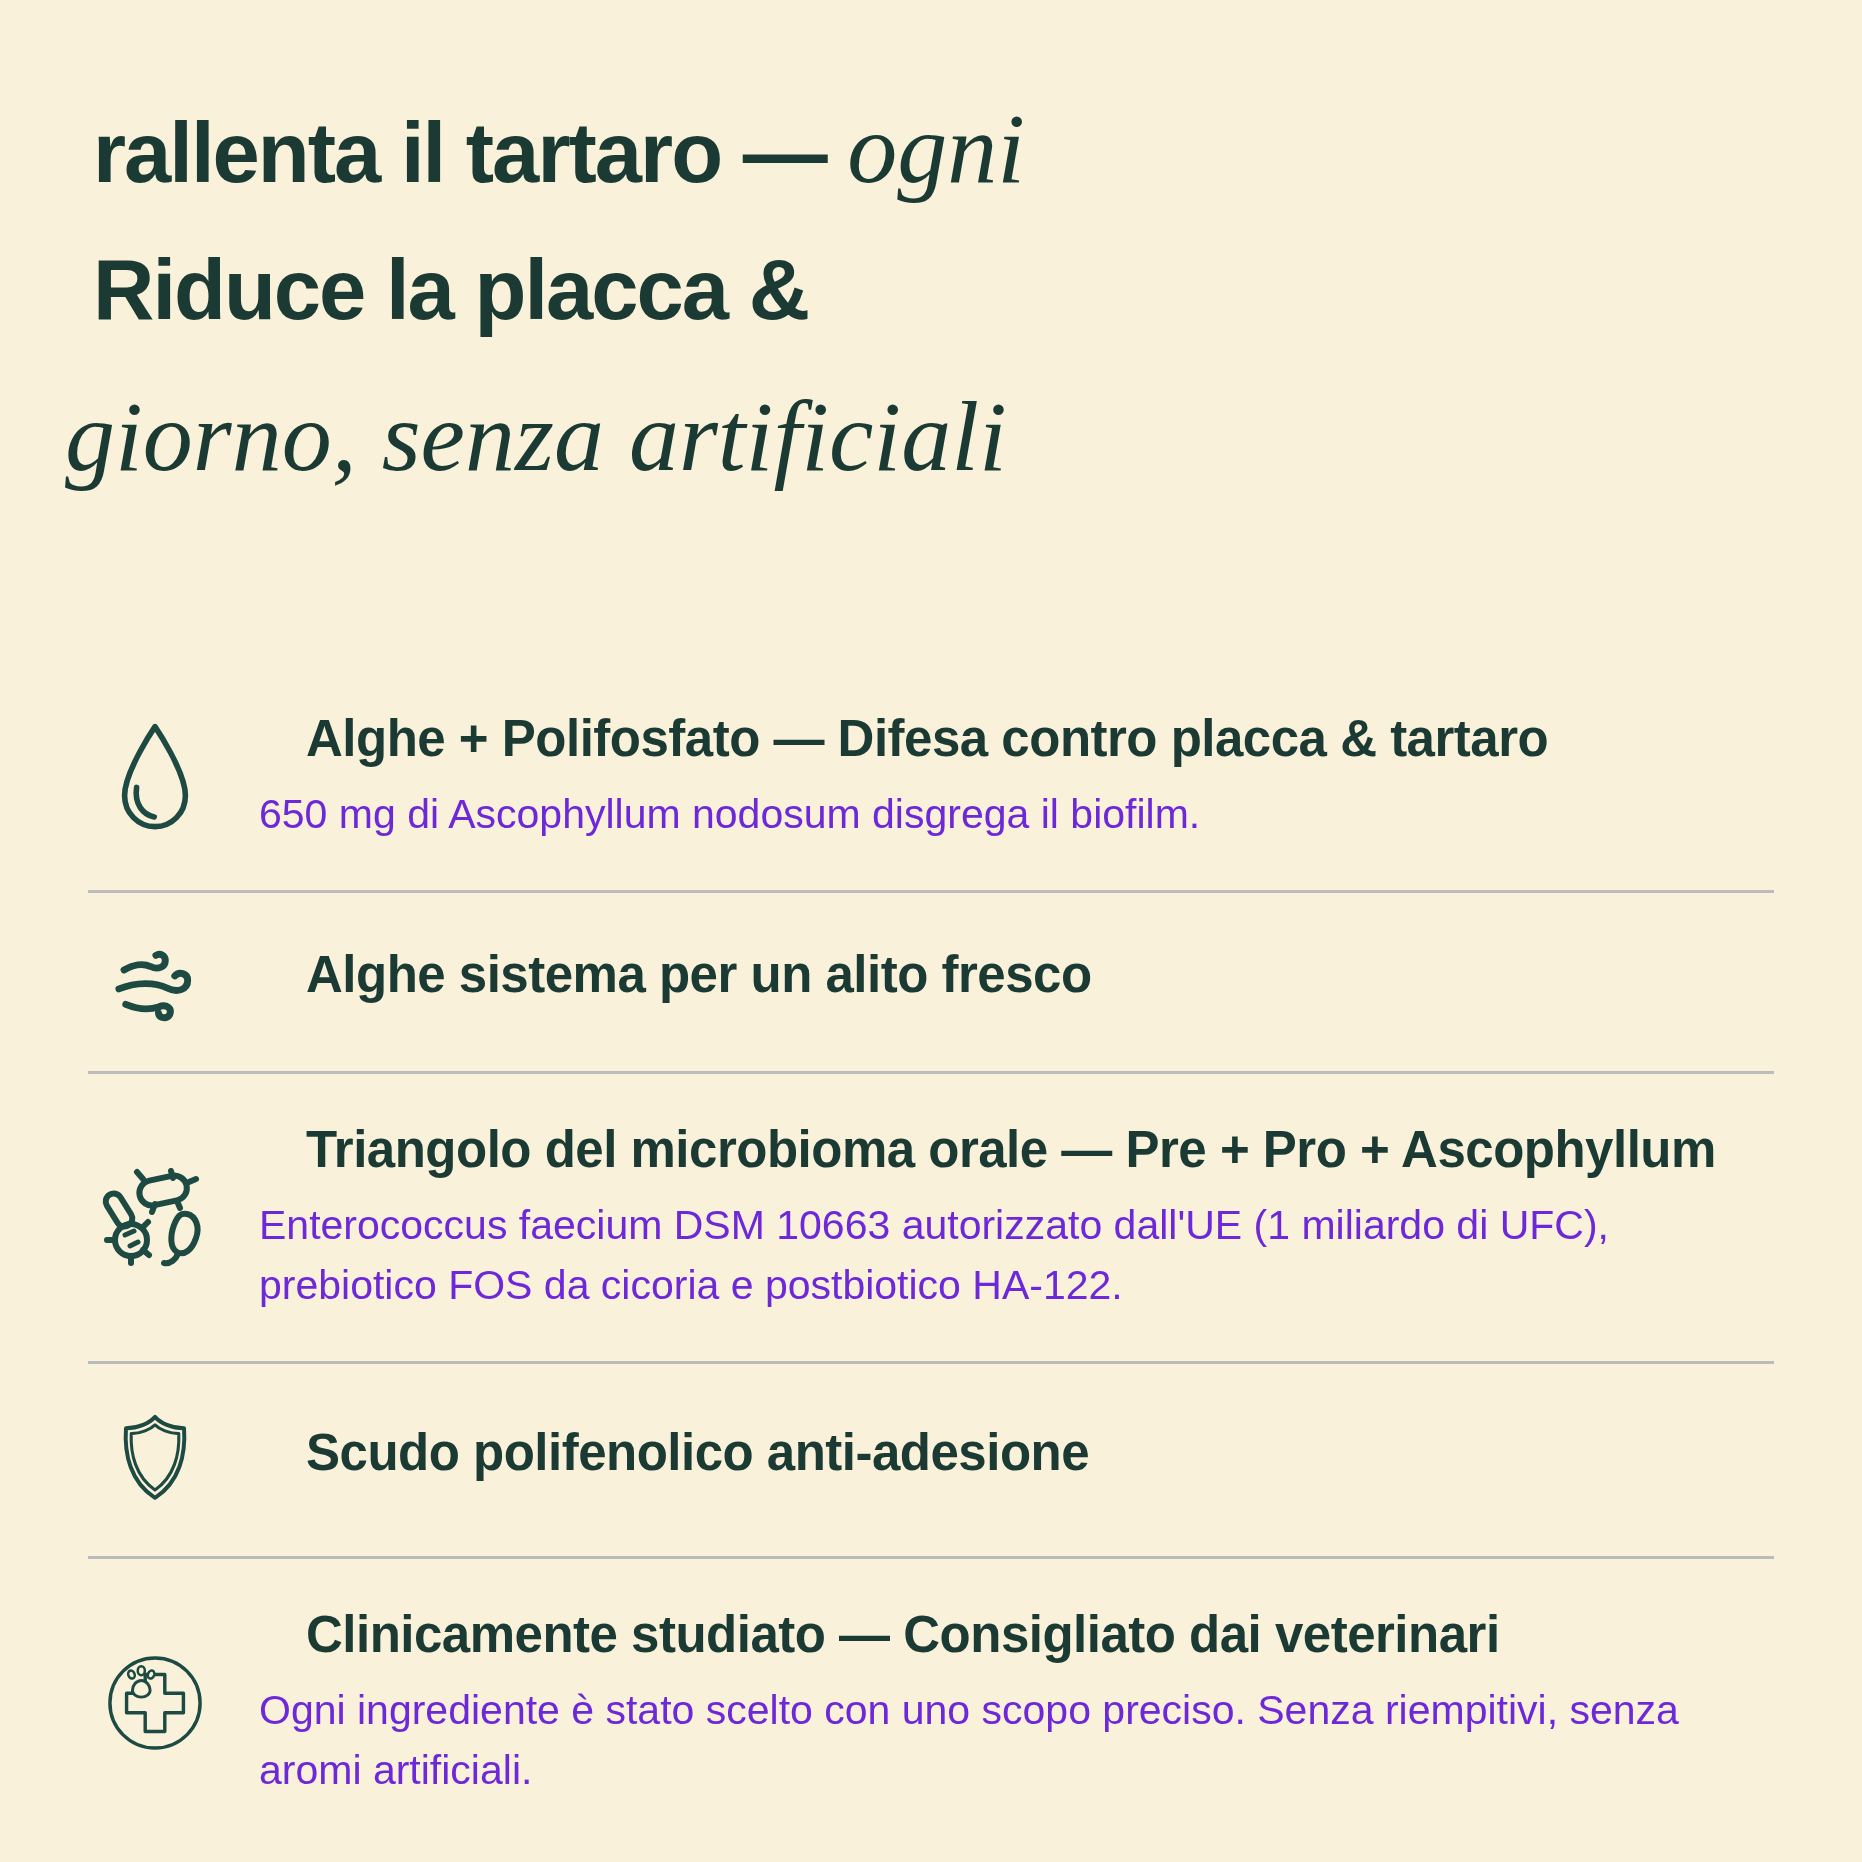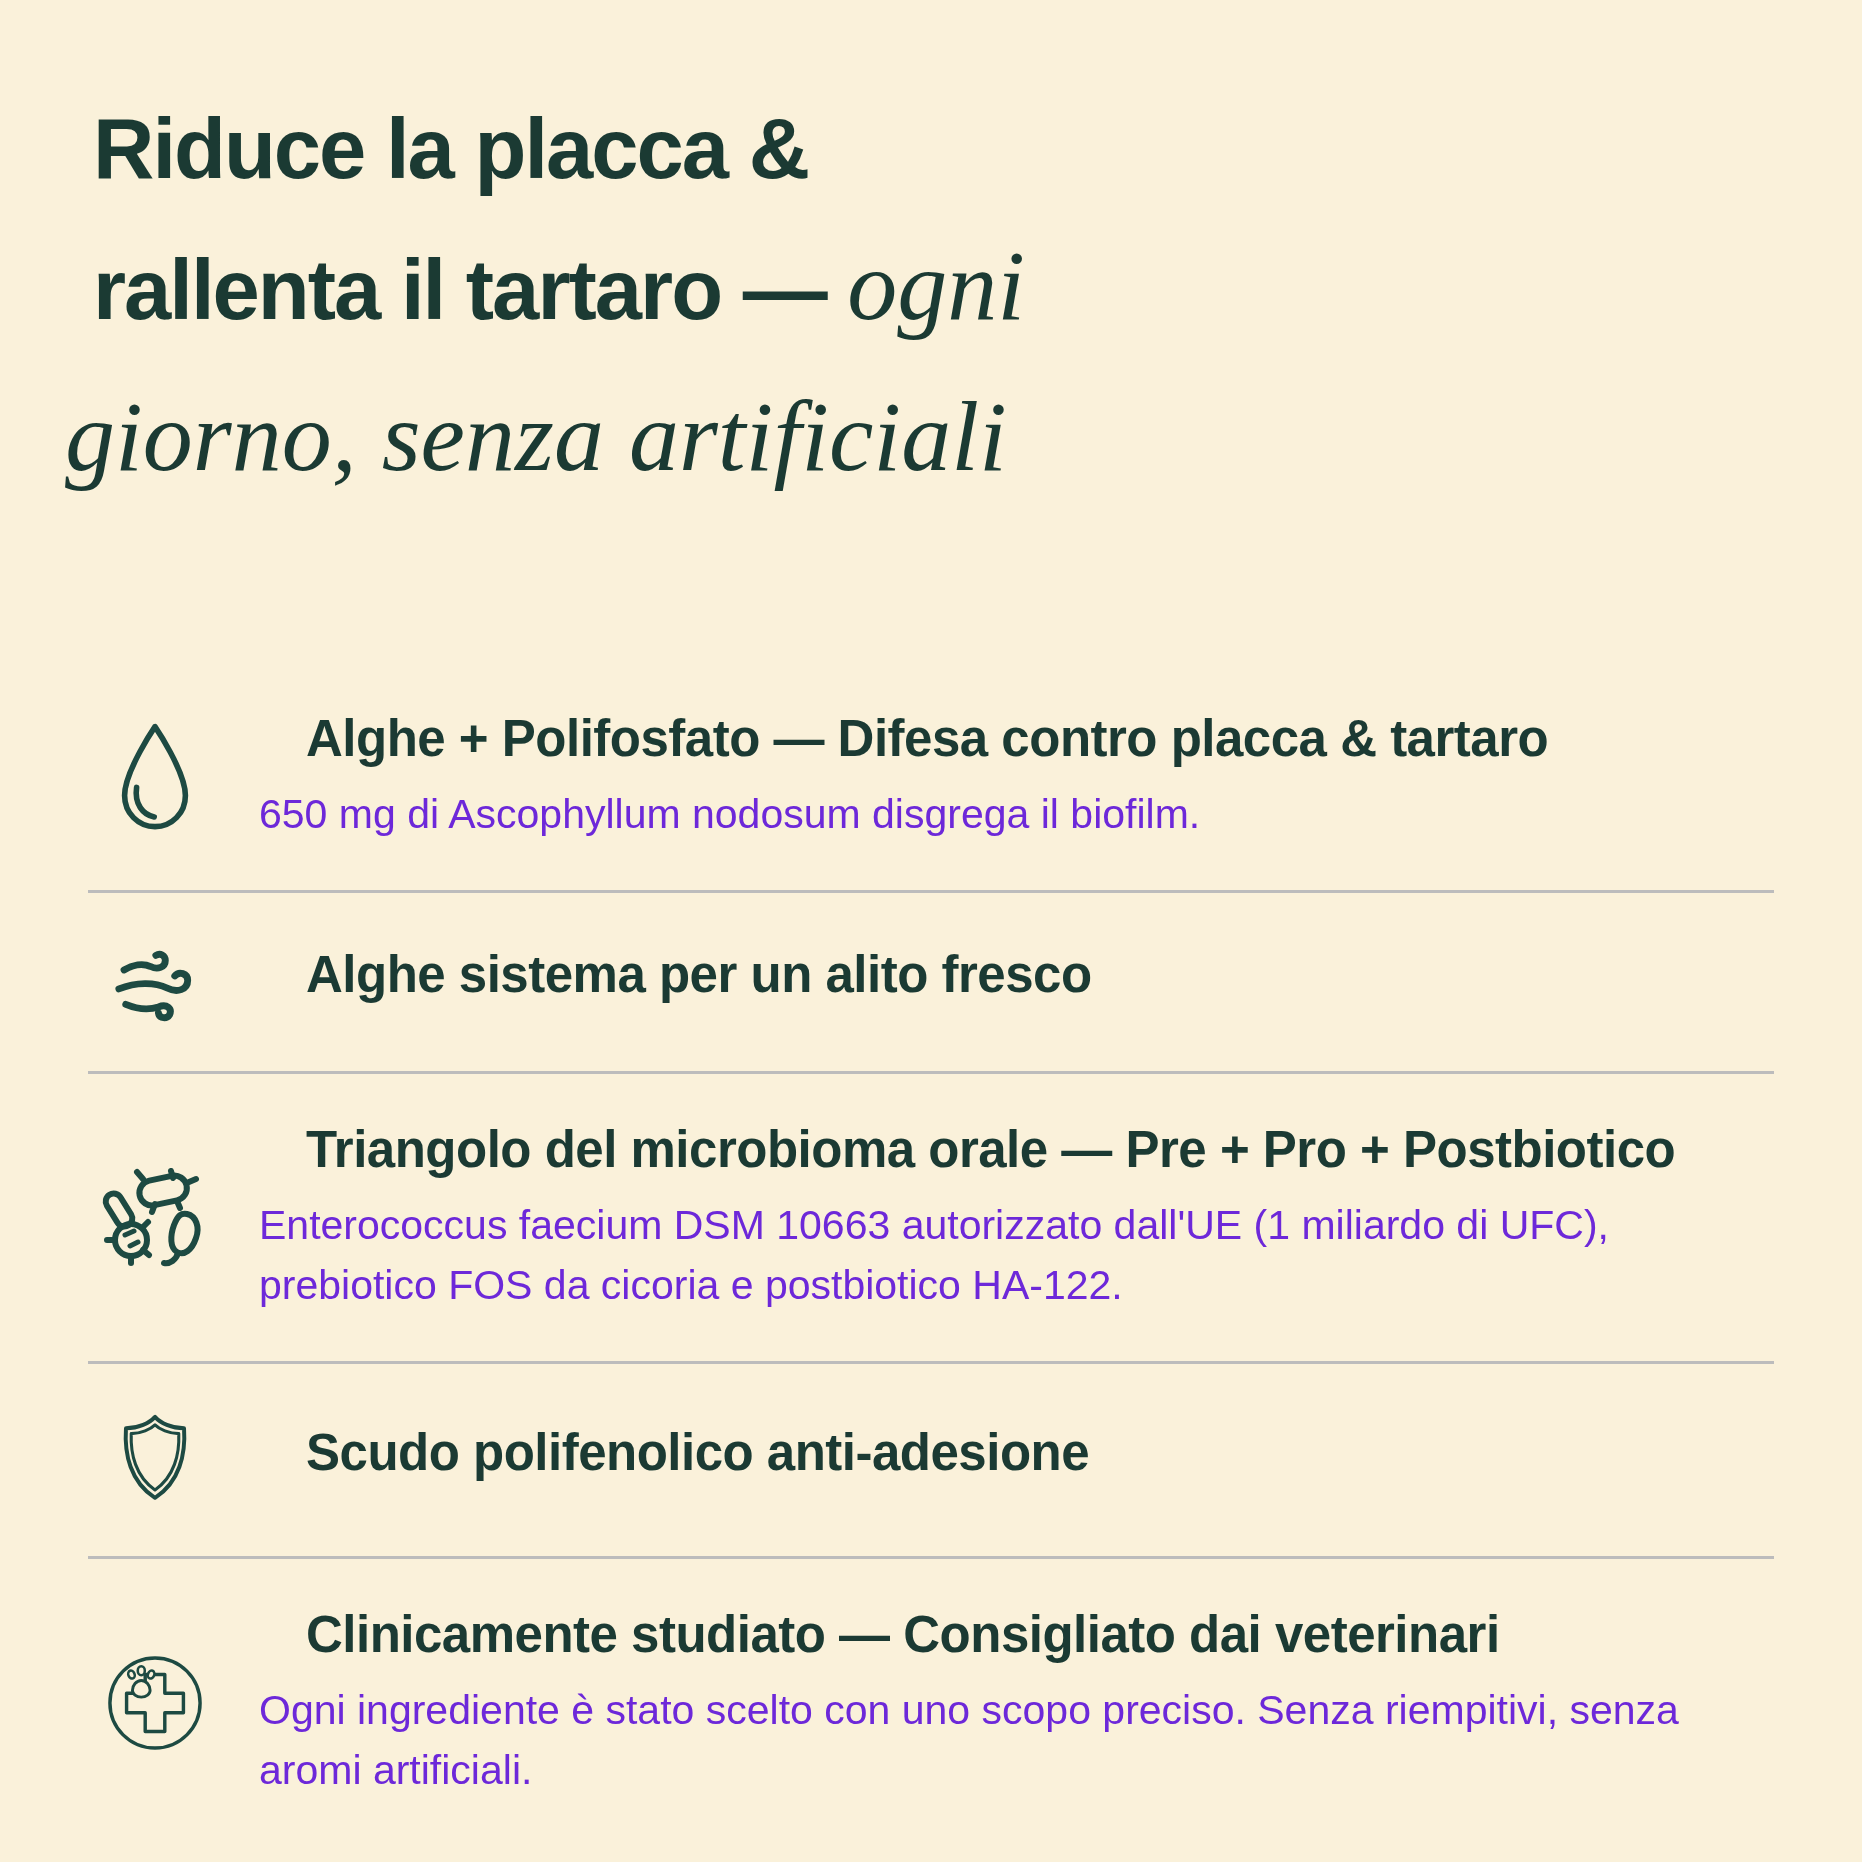--- a/index.html
+++ b/index.html
@@ -76,24 +76,24 @@
   }
   .bgfill { fill: #faf1da; stroke: #1d4a42; stroke-linejoin: round; }
 </style>
 </head>
 <body>
 
 <div class="page">
 
   <div class="heading">
     <div class="h-line">
-      <span class="h-bold">Riduce la placca &amp;</span>
+      <span class="h-bold">rallenta il tartaro — </span><span class="h-italic">ogni</span>
     </div>
     <div class="h-line">
-      <span class="h-bold">rallenta il tartaro — </span><span class="h-italic">ogni</span>
+      <span class="h-bold">Riduce la placca &amp;</span>
     </div>
     <div class="h-line h-line3">
       <span class="h-italic">giorno, senza artificiali</span>
     </div>
   </div>
 
   <div class="features">
 
     <div class="feature-row first">
       <div class="icon-box">
@@ -140,21 +140,21 @@
           <line class="stroke" stroke-width="6" x1="43" y1="60" x2="49" y2="54"></line>
           <line class="stroke" stroke-width="6" x1="44" y1="82" x2="50" y2="87"></line>
           <line class="stroke" stroke-width="6" x1="32" y1="88" x2="32" y2="95"></line>
           <path class="stroke" stroke-width="5" d="M26 67 l9 -4"></path>
           <path class="stroke" stroke-width="5" d="M31 78 l8 -4"></path>
           <path class="stroke" stroke-width="6" d="M88 46 C97 48 101 59 97 70 C93 82 85 88 78 84 C71 80 71 68 75 57 C79 47 82 45 88 46 Z"></path>
           <path class="stroke" stroke-width="6" d="M79 85 C77 92 71 96 65 95"></path>
         </svg>
       </div>
       <div class="feature-text">
-        <div class="feature-title">Triangolo del microbioma orale — Pre + Pro + Postbiotico</div>
+        <div class="feature-title">Triangolo del microbioma orale — Pre + Pro + Ascophyllum</div>
         <div class="feature-desc">Enterococcus faecium DSM 10663 autorizzato dall'UE (1 miliardo di UFC), prebiotico FOS da cicoria e postbiotico HA-122.</div>
       </div>
     </div>
 
     <div class="divider"></div>
 
     <div class="feature-row">
       <div class="icon-box">
         <svg width="88" height="100" viewBox="0 0 100 110">
           <path class="stroke" stroke-width="4.5" d="M50 6 C44 13 31 19 17 19 C15 48 22 80 50 98 C78 80 85 48 83 19 C69 19 56 13 50 6 Z"></path>

